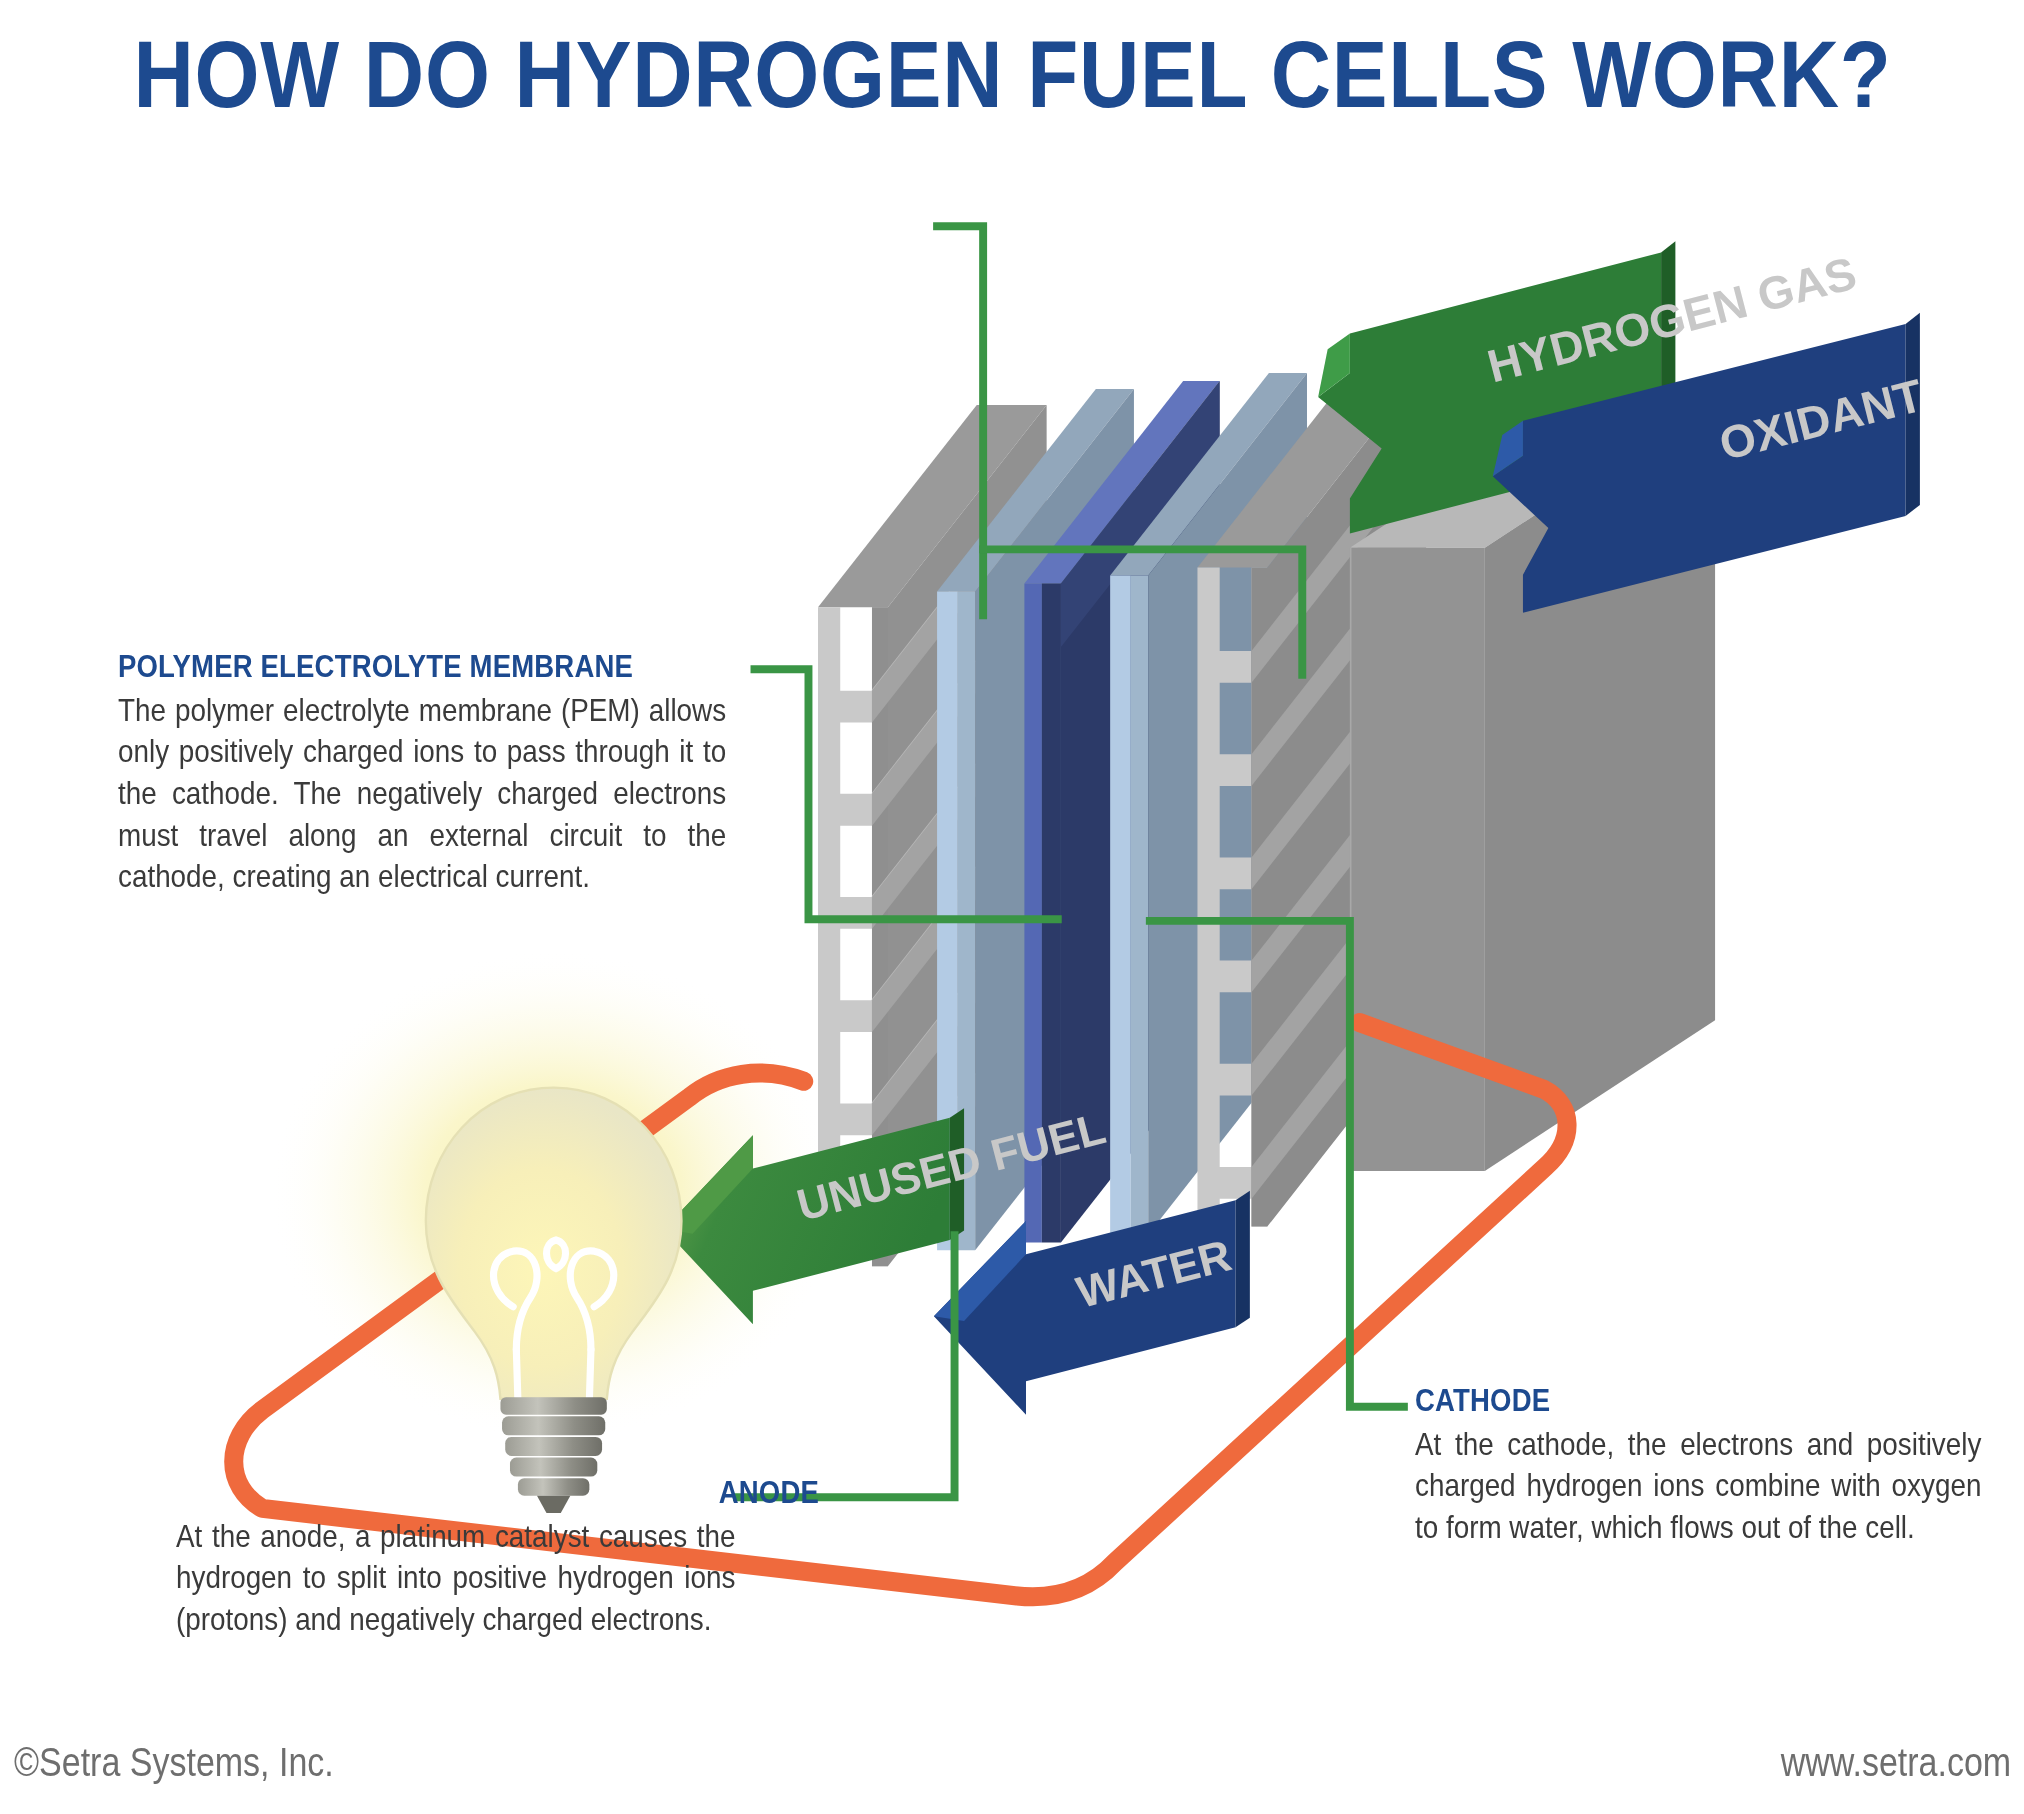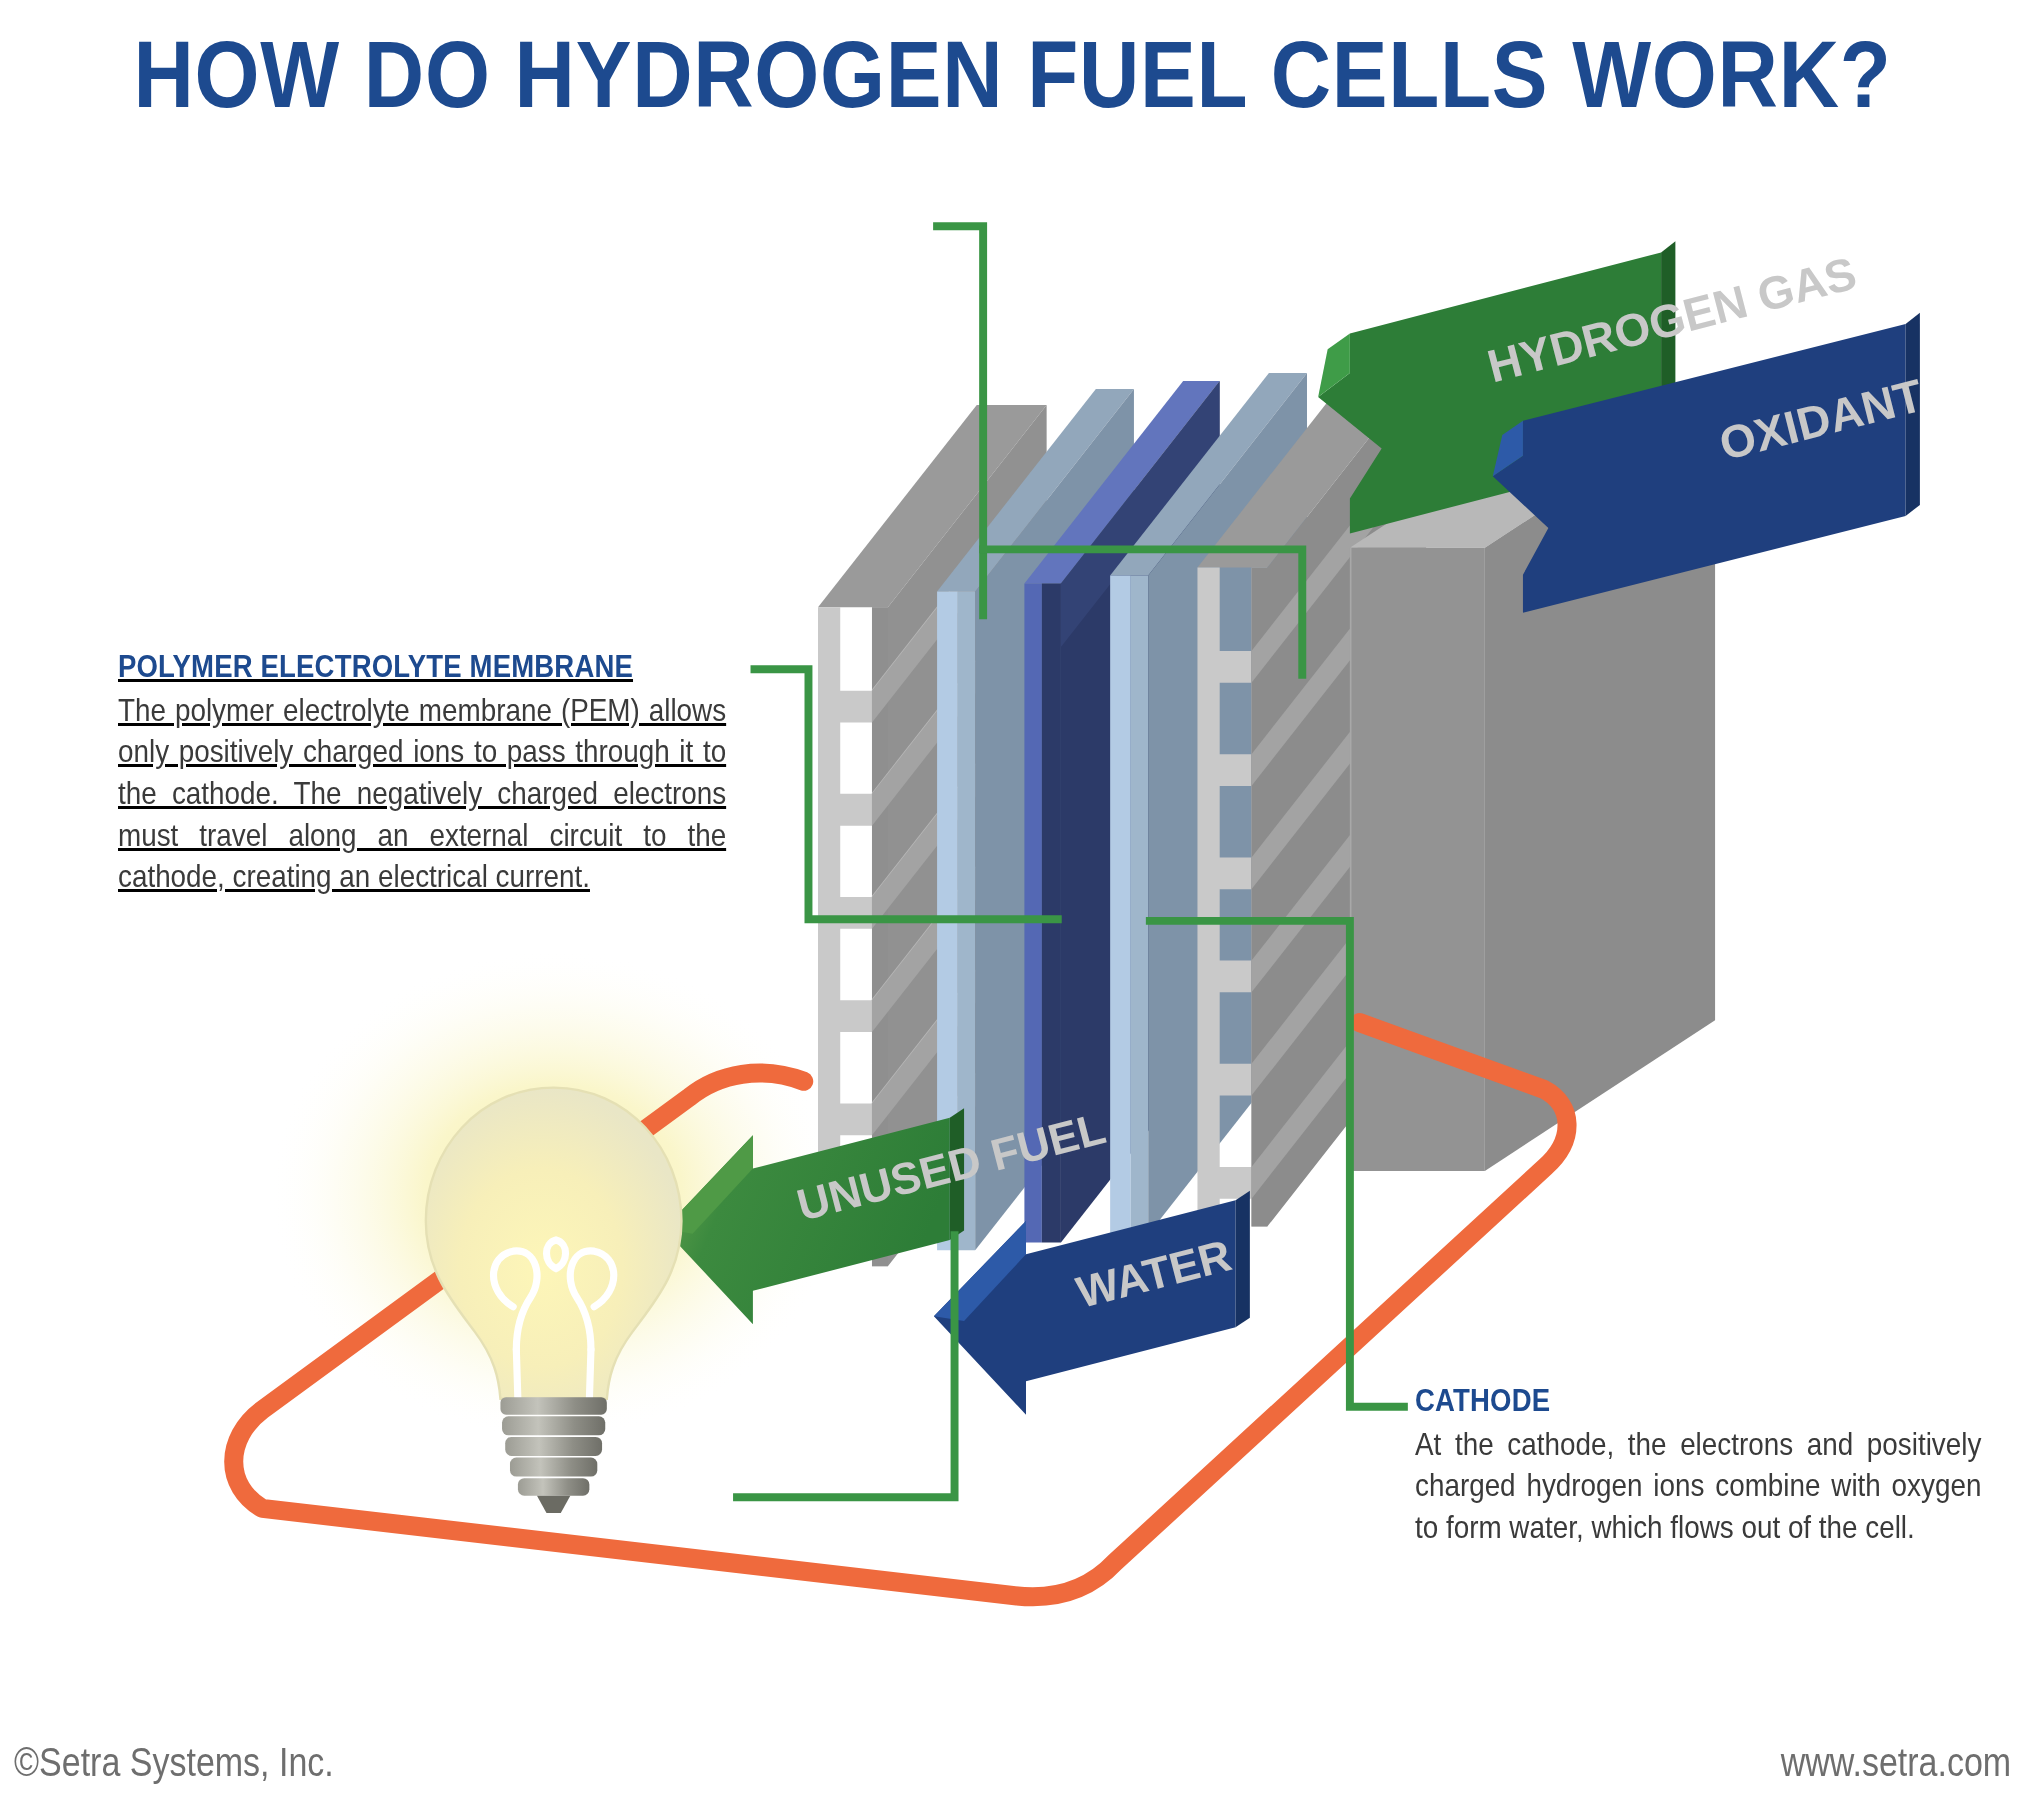--- a/index.html
+++ b/index.html
@@ -24,21 +24,21 @@
   .hdr.l{transform-origin:0% 50%;text-align:left;}
   .body{
     color:#3a3a3a;font-size:32px;line-height:1.30;
     transform:scaleX(0.87);transform-origin:0% 0%;
   }
   .body.j{text-align:justify;text-justify:inter-word;}
 
   
   #b-flow{left:205px;top:200px;width:794px;}
   #b-flow .hdr{width:100%;}
-  #b-pem{left:118px;top:648px;width:699px;text-decoration:underline;}
+  #b-pem{left:118px;top:648px;width:699px;}
   #b-anode{left:176px;top:1474px;width:643px;}
   #b-anode .hdr{width:100%;}
   #b-cathode{left:1415px;top:1382px;width:651px;}
 
   .foot{position:absolute;bottom:29px;color:#6e6e6e;font-size:40px;
         transform:scaleX(0.85);white-space:nowrap;}
   #foot-left{left:14.3px;transform-origin:0% 50%;}
   #foot-right{right:14.3px;transform-origin:100% 50%;}
 </style>
 </head>
@@ -240,20 +240,24 @@
   </svg>
 
   <div class="title">HOW DO HYDROGEN FUEL CELLS WORK?</div>
 
 
   <div class="block" id="b-pem">
     <div class="hdr l">POLYMER ELECTROLYTE MEMBRANE</div>
     <div class="body j">The polymer electrolyte membrane (PEM) allows only positively charged ions to pass through it to the cathode. The negatively charged electrons must travel along an external circuit to the cathode, creating an electrical current.</div>
   </div>
 
+  <div class="block" id="b-anode">
+    <div class="hdr r">ANODE</div>
+    <div class="body j">At the anode, a platinum catalyst causes the hydrogen to split into positive hydrogen ions (protons) and negatively charged electrons.</div>
+  </div>
 
   <div class="block" id="b-cathode">
     <div class="hdr l">CATHODE</div>
     <div class="body j">At the cathode, the electrons and positively charged hydrogen ions combine with oxygen to form water, which flows out of the cell.</div>
   </div>
 
   <div class="foot" id="foot-left">©Setra Systems, Inc.</div>
   <div class="foot" id="foot-right">www.setra.com</div>
 
 </div>

